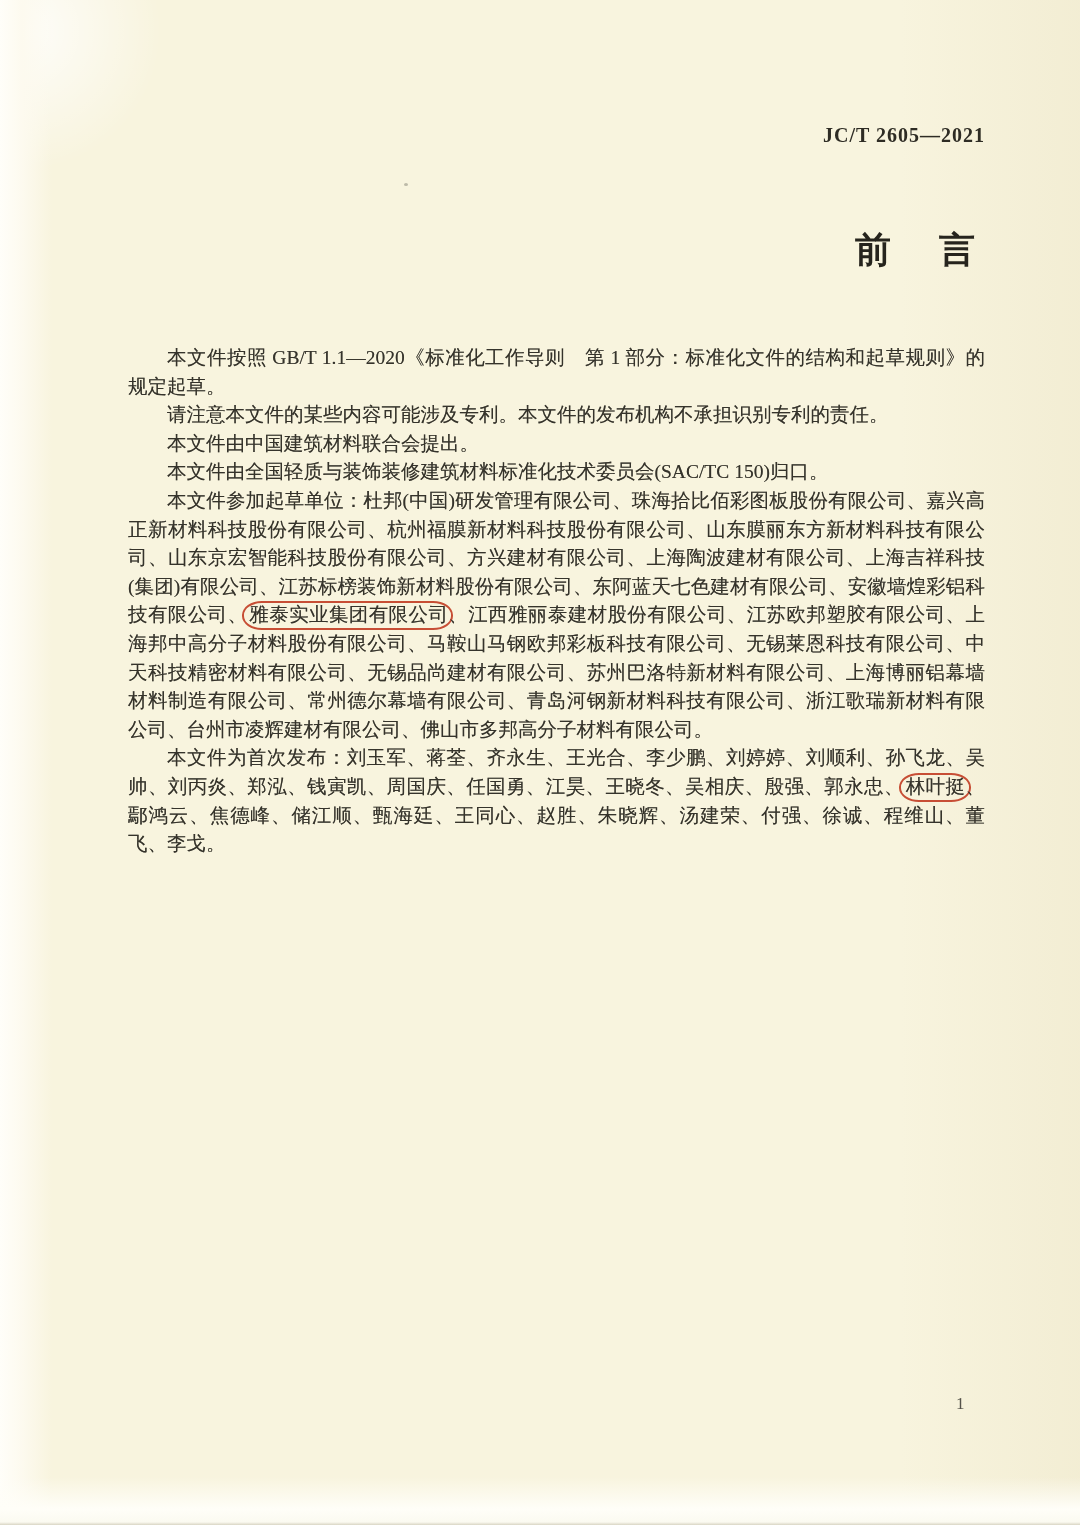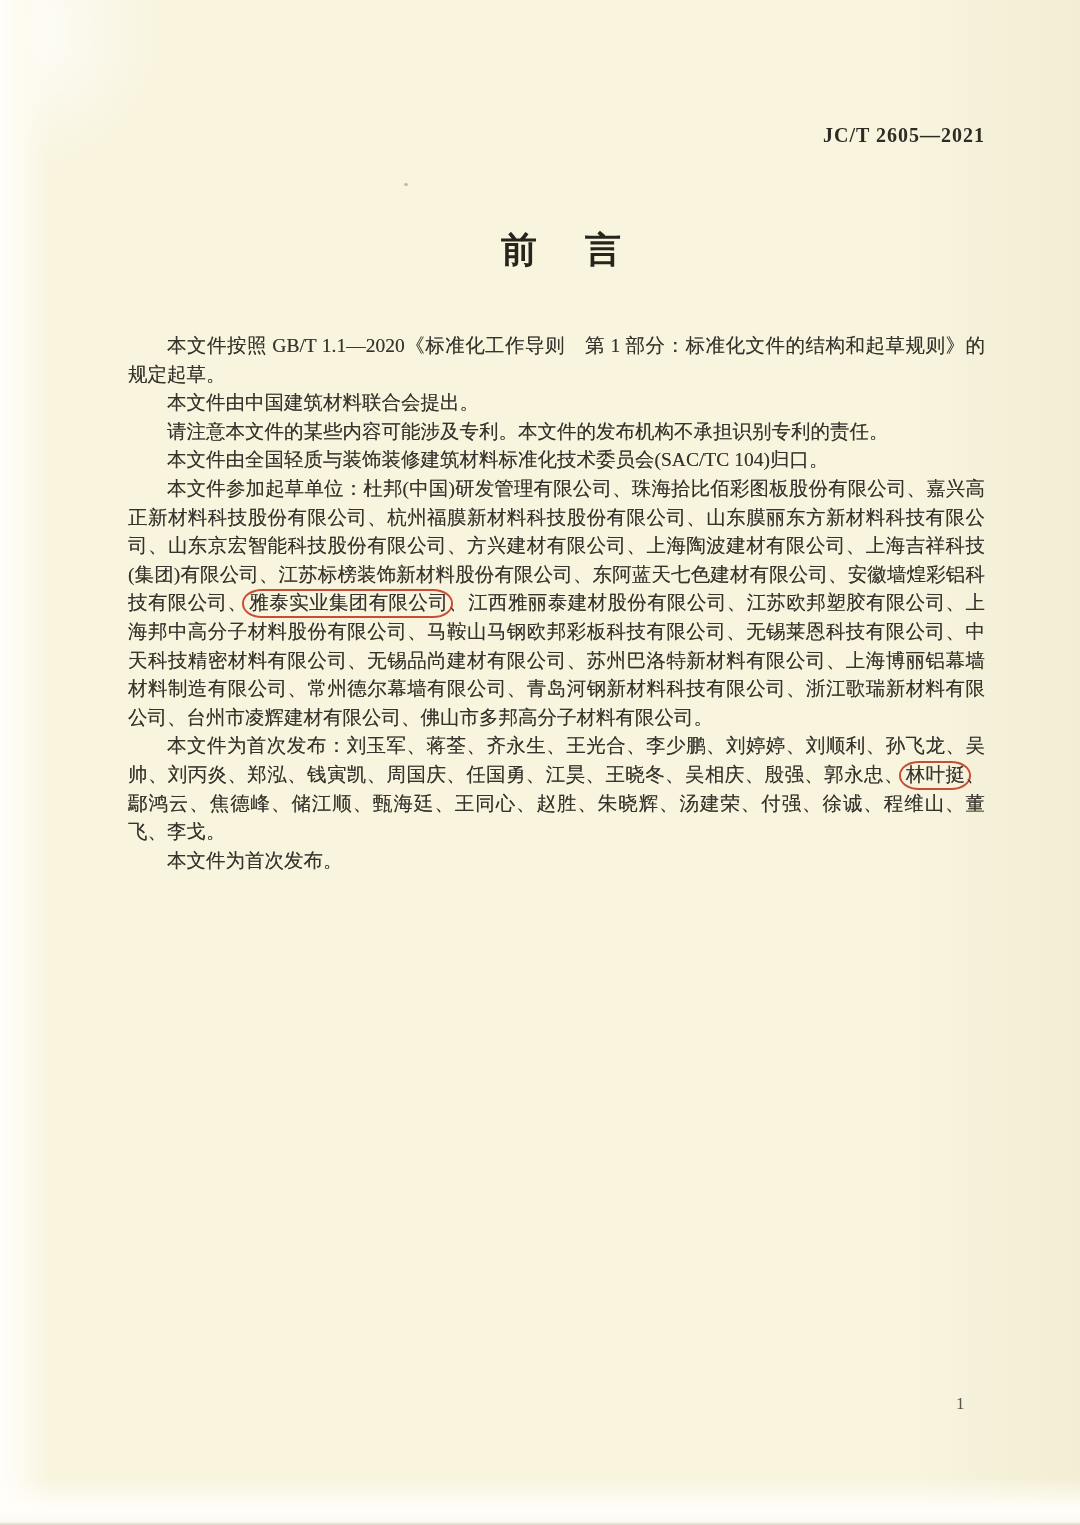--- a/index.html
+++ b/index.html
@@ -24,28 +24,28 @@
   .header-code{
     position:absolute;top:124px;right:95px;
     font-size:20px;font-weight:bold;letter-spacing:1px;
     color:#2e2c24;
   }
   .scan-speck{
     position:absolute;left:404px;top:183px;width:4px;height:3px;
     background:#8d8a7c;border-radius:50%;opacity:.55;
   }
   .doc-title{
-    position:absolute;left:136px;top:226px;width:856px;
-    text-align:center;
+    position:absolute;left:125px;top:226px;width:856px;
+    text-align:right;
     font-family:Liberation Serif, serif;
     font-size:36px;font-weight:bold;letter-spacing:6px;
     color:#26241d;
   }
   .foreword{
-    position:absolute;left:128px;top:332px;width:857px;
+    position:absolute;left:128px;top:344px;width:857px;
     font-size:19.5px;line-height:28.6px;
     text-align:justify;
     color:#35332b;
     text-shadow:0 0 .4px rgba(53,51,43,.55);
   }
   .foreword p{margin:0;text-indent:2em;}
   .circled{
     border:2px solid rgba(199,78,53,.88);
     border-radius:20px / 14px;
     padding:1px 3px 3px 5px;
@@ -62,23 +62,22 @@
 <div id="scan-page">
 
   <div class="header-code">JC/T 2605—2021</div>
 
   <div class="scan-speck"></div>
 
   <div class="doc-title">前　言</div>
 
   <div class="foreword">
       <p><span>本文件按照 GB/T 1.1—2020《标准化工作导则　第 1 部分：标准化文件的结构和起草规则》的规定起草。</span></p>
+      <p><span>请注意本文件的某些内容可能涉及专利。本文件的发布机构不承担识别专利的责任。</span></p>
       <p><span>本文件由中国建筑材料联合会提出。</span></p>
-      <p><span>请注意本文件的某些内容可能涉及专利。本文件的发布机构不承担识别专利的责任。</span></p>
-      <p><span>本文件由全国轻质与装饰装修建筑材料标准化技术委员会(SAC/TC 104)归口。</span></p>
+      <p><span>本文件由全国轻质与装饰装修建筑材料标准化技术委员会(SAC/TC 150)归口。</span></p>
       <p><span>本文件参加起草单位：杜邦(中国)研发管理有限公司、珠海拾比佰彩图板股份有限公司、嘉兴高正新材料科技股份有限公司、杭州福膜新材料科技股份有限公司、山东膜丽东方新材料科技有限公司、山东京宏智能科技股份有限公司、方兴建材有限公司、上海陶波建材有限公司、上海吉祥科技(集团)有限公司、江苏标榜装饰新材料股份有限公司、东阿蓝天七色建材有限公司、安徽墙煌彩铝科技有限公司、</span><span class="circled" style="border-color: rgb(199, 78, 53);">雅泰实业集团有限公司</span><span>、江西雅丽泰建材股份有限公司、江苏欧邦塑胶有限公司、上海邦中高分子材料股份有限公司、马鞍山马钢欧邦彩板科技有限公司、无锡莱恩科技有限公司、中天科技精密材料有限公司、无锡品尚建材有限公司、苏州巴洛特新材料有限公司、上海博丽铝幕墙材料制造有限公司、常州德尔幕墙有限公司、青岛河钢新材料科技有限公司、浙江歌瑞新材料有限公司、台州市凌辉建材有限公司、佛山市多邦高分子材料有限公司。</span></p>
       <p><span>本文件为首次发布：刘玉军、蒋荃、齐永生、王光合、李少鹏、刘婷婷、刘顺利、孙飞龙、吴帅、刘丙炎、郑泓、钱寅凯、周国庆、任国勇、江昊、王晓冬、吴相庆、殷强、郭永忠、</span><span class="circled" style="border-color: rgb(199, 78, 53); margin-top: 33px;">林叶挺</span><span>、鄢鸿云、焦德峰、储江顺、甄海廷、王同心、赵胜、朱晓辉、汤建荣、付强、徐诚、程维山、董飞、李戈。</span></p>
-      <p><span>本文件为首次发布。</span></p>
     </div>
 
   <div class="page-number">1</div>
 
 </div>
 
 </body></html>

